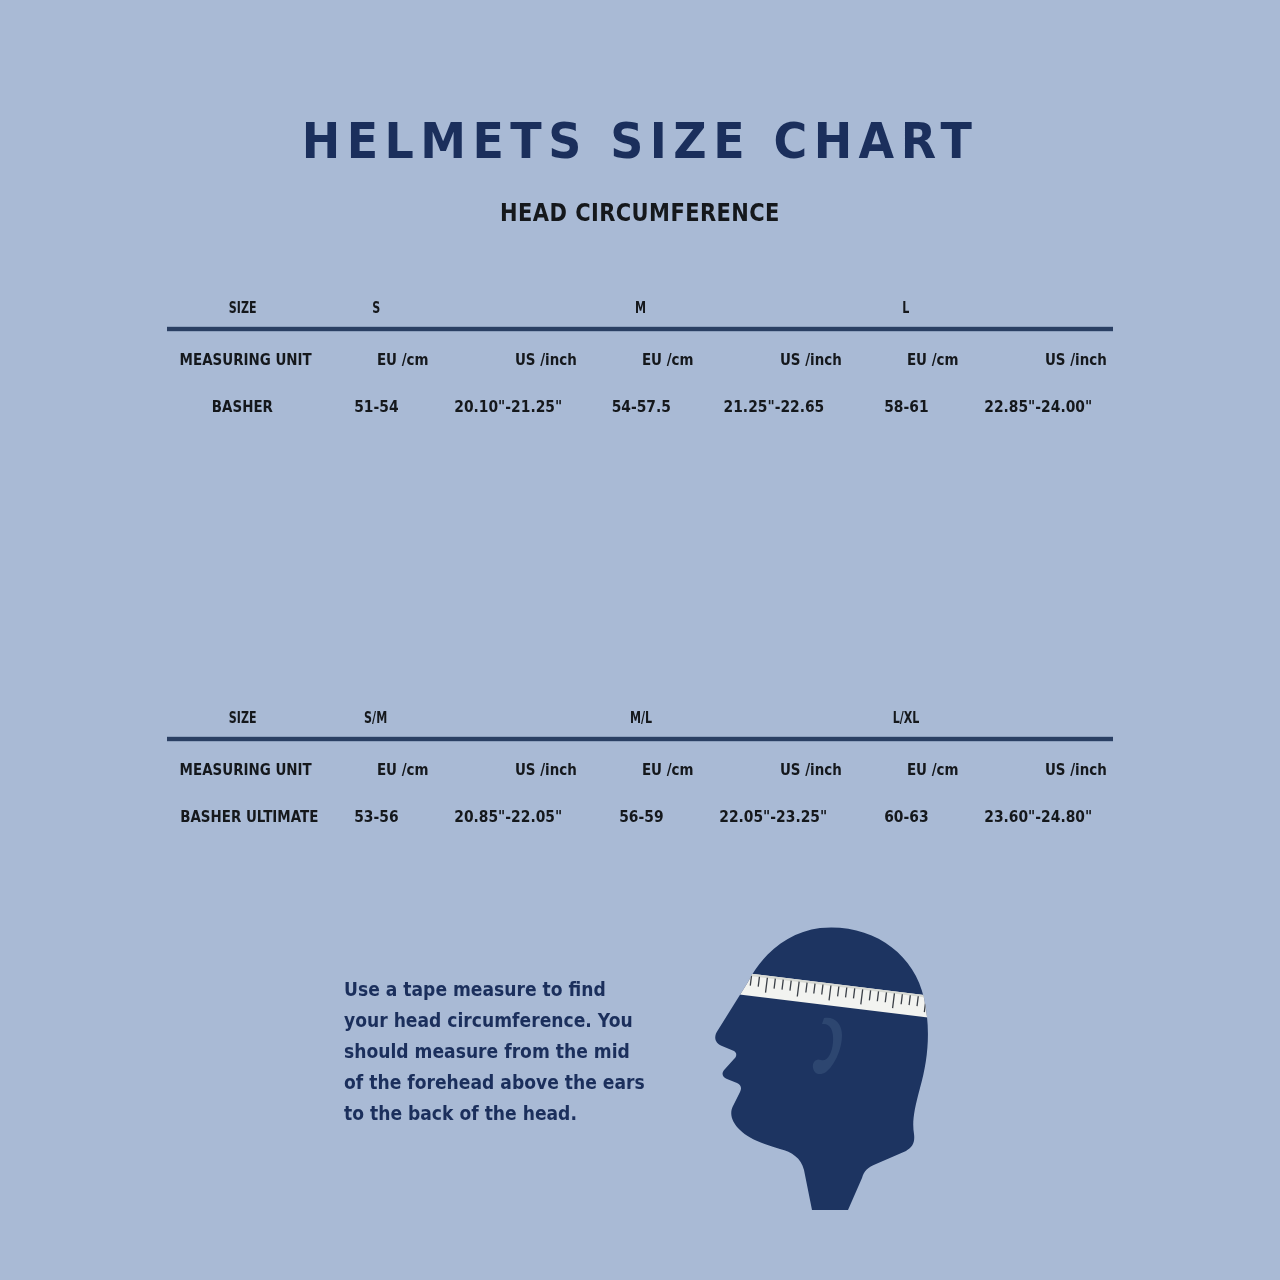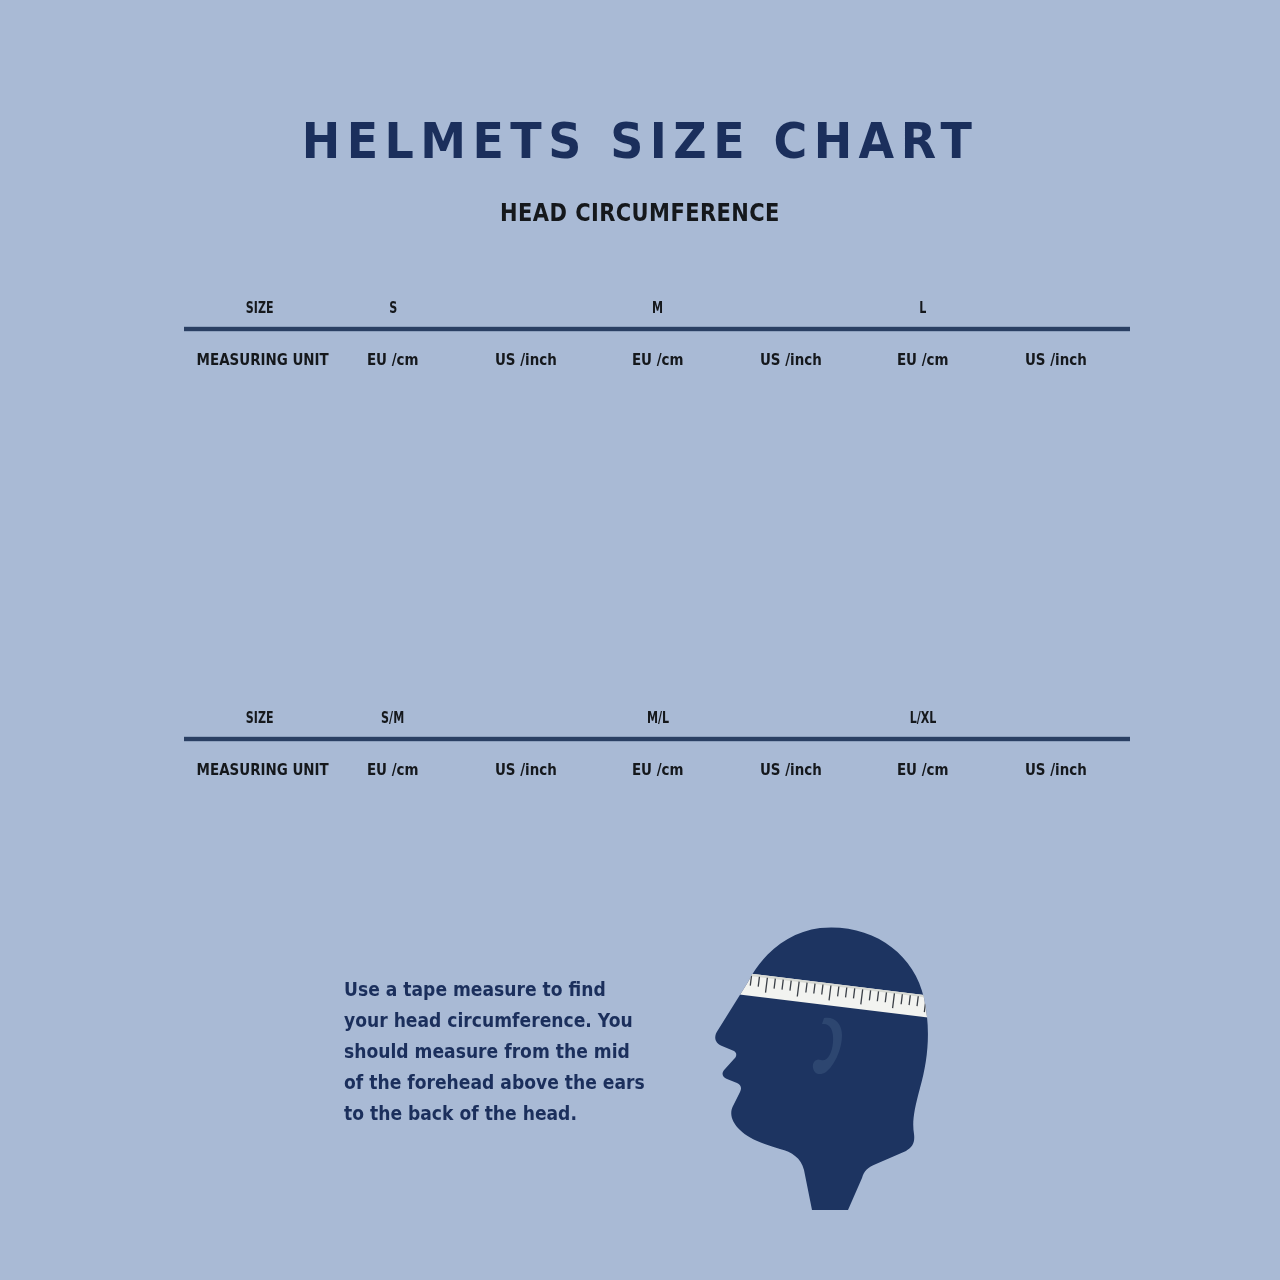--- a/index.html
+++ b/index.html
@@ -47,21 +47,21 @@
     font-size: 25px;
     letter-spacing: 0.5px;
     color: #15181c;
     transform: scaleX(0.84);
     white-space: nowrap;
   }
 
   
   .table-block {
     position: absolute;
-    left: 184px;
+    left: 167px;
     width: 946px;
   }
   #table-1 { top: 294px; }
   #table-2 { top: 704px; }
 
   .grid {
     width: 100%;
     border-collapse: collapse;
     table-layout: fixed;
   }
@@ -94,20 +94,21 @@
     height: 4px;
     width: 100%;
     border-top: 1px solid #8fa2bf;
     border-bottom: 1px solid #8fa2bf;
     background: #2a3f63;
   }
 
   .row-units td {
     height: 46px;
     font-size: 16px;
+    text-align: right;
   }
   .row-units td span { display: inline-block; transform: scaleX(0.84); }
 
   .row-data td {
     height: 48px;
     font-size: 16.5px;
   }
   .row-data td span { display: inline-block; transform: scaleX(0.84); }
   .row-data td.label span { font-size: 16px; }
 
@@ -173,20 +174,29 @@
         <tr class="row-units">
           <td><span>MEASURING UNIT</span></td>
           <td><span>EU /cm</span></td>
           <td><span>US /inch</span></td>
           <td><span>EU /cm</span></td>
           <td><span>US /inch</span></td>
           <td><span>EU /cm</span></td>
           <td><span>US /inch</span></td>
         </tr>
 
+        <tr class="row-data">
+          <td class="label"><span>BASHER</span></td>
+          <td><span>51-54</span></td>
+          <td><span>20.10"-21.25"</span></td>
+          <td><span>54-57.5</span></td>
+          <td><span>21.25"-22.65</span></td>
+          <td><span>58-61</span></td>
+          <td><span>22.85"-24.00"</span></td>
+        </tr>
       </tbody>
     </table>
   </div>
 
   <div class="table-block" id="table-2">
     <table class="grid">
       <colgroup>
         <col class="c-label">
           <col class="c-eu">
           <col class="c-us">
@@ -211,20 +221,29 @@
             </td>
         </tr>
         <tr class="row-units">
           <td><span>MEASURING UNIT</span></td>
           <td><span>EU /cm</span></td>
           <td><span>US /inch</span></td>
           <td><span>EU /cm</span></td>
           <td><span>US /inch</span></td>
           <td><span>EU /cm</span></td>
           <td><span>US /inch</span></td>
+        </tr>
+        <tr class="row-data">
+          <td class="label"><span>BASHER ULTIMATE</span></td>
+          <td><span>53-56</span></td>
+          <td><span>20.85"-22.05"</span></td>
+          <td><span>56-59</span></td>
+          <td><span>22.05"-23.25"</span></td>
+          <td><span>60-63</span></td>
+          <td><span>23.60"-24.80"</span></td>
         </tr>
       </tbody>
     </table>
   </div>
 
   <div class="instructions">Use a tape measure to find your head circumference. You should measure from the mid of the forehead above the ears to the back of the head.</div>
 
   <div class="head-figure">
     <svg viewBox="0 0 270 290" xmlns="http://www.w3.org/2000/svg" aria-hidden="true">
       <defs>

